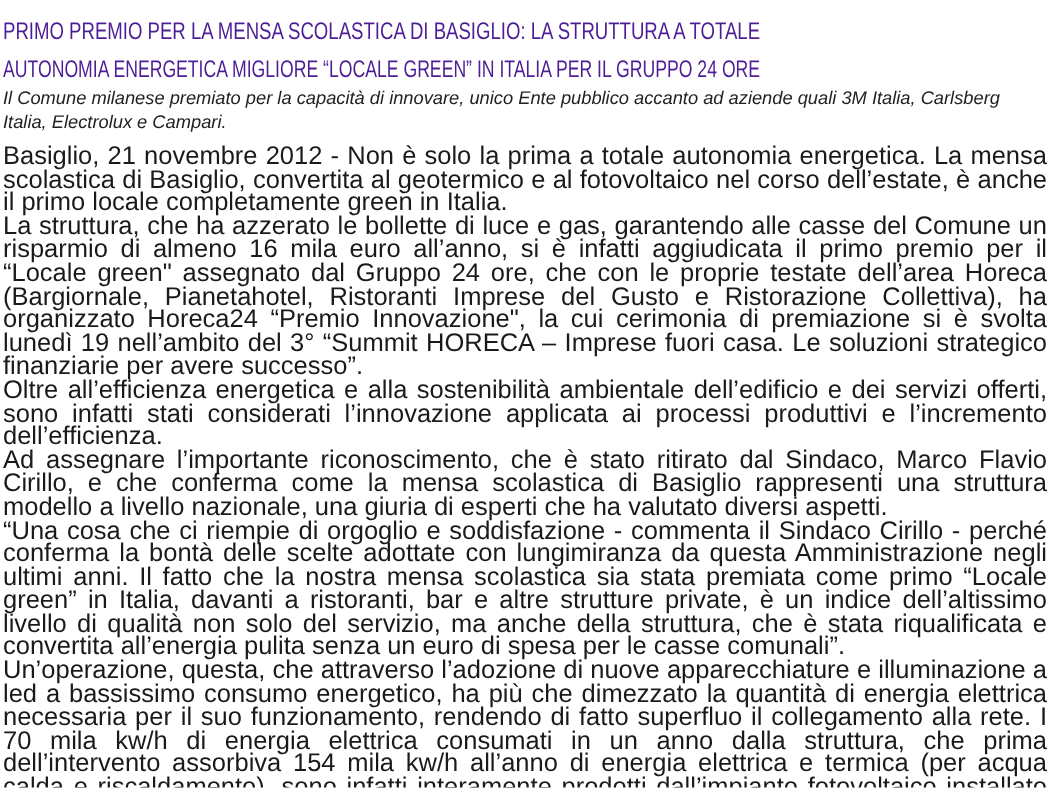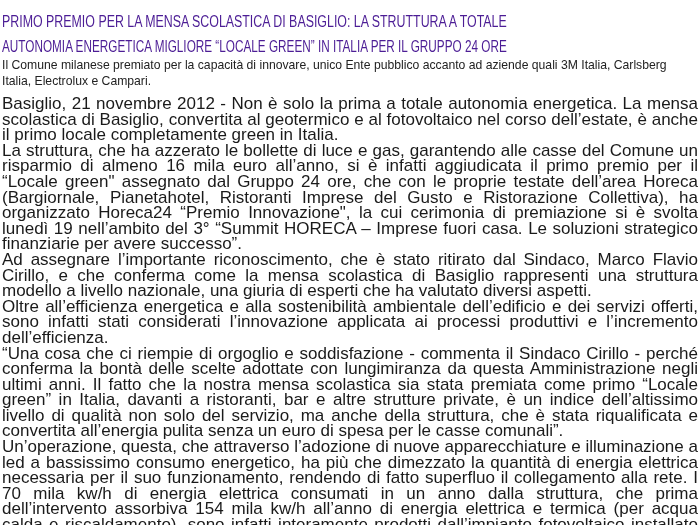--- a/index.html
+++ b/index.html
@@ -9,21 +9,21 @@
     position: absolute; left: 0; width: 696px; height: 22px;
     font-family: "Liberation Sans", sans-serif; font-size: 16px; line-height: 22px;
     white-space: nowrap; text-decoration-thickness: 1px;
     text-underline-offset: 2px; color: #4c1d95;
   }
   .title-line span.inner { display: inline-block; transform-origin: 0 0; }
   .title1 { top: 11px; }
   .title2 { top: 36px; }
   .subtitle {
     position: absolute; left: 0; top: 57px; width: 696px;
-    font-family: "Liberation Sans", sans-serif; font-size: 12.2px;
+    font-family: "Liberation Sans", sans-serif; font-style: italic; font-size: 12.2px;
     line-height: 16px; color: #222; text-align: left;
   }
   .body {
     position: absolute; left: 0; top: 96px; width: 696px;
     font-family: "Liberation Sans", sans-serif; font-size: 17px; line-height: 15.6px;
     color: #1a1a1a;
   }
   .body p { margin: 0; text-align: justify; }
 </style>
 </head>
@@ -34,18 +34,18 @@
     <span class="inner" id="t1" style="transform: scaleX(0.774419);">PRIMO PREMIO PER LA MENSA SCOLASTICA DI BASIGLIO: LA STRUTTURA A TOTALE</span>
   </div>
   <div class="title-line title2">
     <span class="inner" id="t2" style="transform: scaleX(0.734707);">AUTONOMIA ENERGETICA MIGLIORE “LOCALE GREEN” IN ITALIA PER IL GRUPPO 24 ORE</span>
   </div>
   <div class="subtitle">Il Comune milanese premiato per la capacità di innovare, unico Ente pubblico accanto ad aziende quali 3M Italia, Carlsberg Italia, Electrolux e Campari.</div>
 
   <div class="body">
     <p>Basiglio, 21 novembre 2012 - Non è solo la prima a totale autonomia energetica. La mensa scolastica di Basiglio, convertita al geotermico e al fotovoltaico nel corso dell’estate, è anche il primo locale completamente green in Italia.</p>
     <p>La struttura, che ha azzerato le bollette di luce e gas, garantendo alle casse del Comune un risparmio di almeno 16 mila euro all’anno, si è infatti aggiudicata il primo premio per il “Locale green" assegnato dal Gruppo 24 ore, che con le proprie testate dell’area Horeca (Bargiornale, Pianetahotel, Ristoranti Imprese del Gusto e Ristorazione Collettiva), ha organizzato Horeca24 “Premio Innovazione", la cui cerimonia di premiazione si è svolta lunedì 19 nell’ambito del 3° “Summit HORECA – Imprese fuori casa. Le soluzioni strategico finanziarie per avere successo”.</p>
+    <p>Oltre all’efficienza energetica e alla sostenibilità ambientale dell’edificio e dei servizi offerti, sono infatti stati considerati l’innovazione applicata ai processi produttivi e l’incremento dell’efficienza.</p>
     <p>Ad assegnare l’importante riconoscimento, che è stato ritirato dal Sindaco, Marco Flavio Cirillo, e che conferma come la mensa scolastica di Basiglio rappresenti una struttura modello a livello nazionale, una giuria di esperti che ha valutato diversi aspetti.</p>
-    <p>Oltre all’efficienza energetica e alla sostenibilità ambientale dell’edificio e dei servizi offerti, sono infatti stati considerati l’innovazione applicata ai processi produttivi e l’incremento dell’efficienza.</p>
     <p>“Una cosa che ci riempie di orgoglio e soddisfazione - commenta il Sindaco Cirillo - perché conferma la bontà delle scelte adottate con lungimiranza da questa Amministrazione negli ultimi anni. Il fatto che la nostra mensa scolastica sia stata premiata come primo “Locale green” in Italia, davanti a ristoranti, bar e altre strutture private, è un indice dell’altissimo livello di qualità non solo del servizio, ma anche della struttura, che è stata riqualificata e convertita all’energia pulita senza un euro di spesa per le casse comunali”.</p>
     <p>Un’operazione, questa, che attraverso l’adozione di nuove apparecchiature e illuminazione a led a bassissimo consumo energetico, ha più che dimezzato la quantità di energia elettrica necessaria per il suo funzionamento, rendendo di fatto superfluo il collegamento alla rete. I 70 mila kw/h di energia elettrica consumati in un anno dalla struttura, che prima dell’intervento assorbiva 154 mila kw/h all’anno di energia elettrica e termica (per acqua calda e riscaldamento), sono infatti interamente prodotti dall’impianto fotovoltaico installato sul tetto dell’edificio.</p>
   </div>
 </div>
 
 </body></html>

